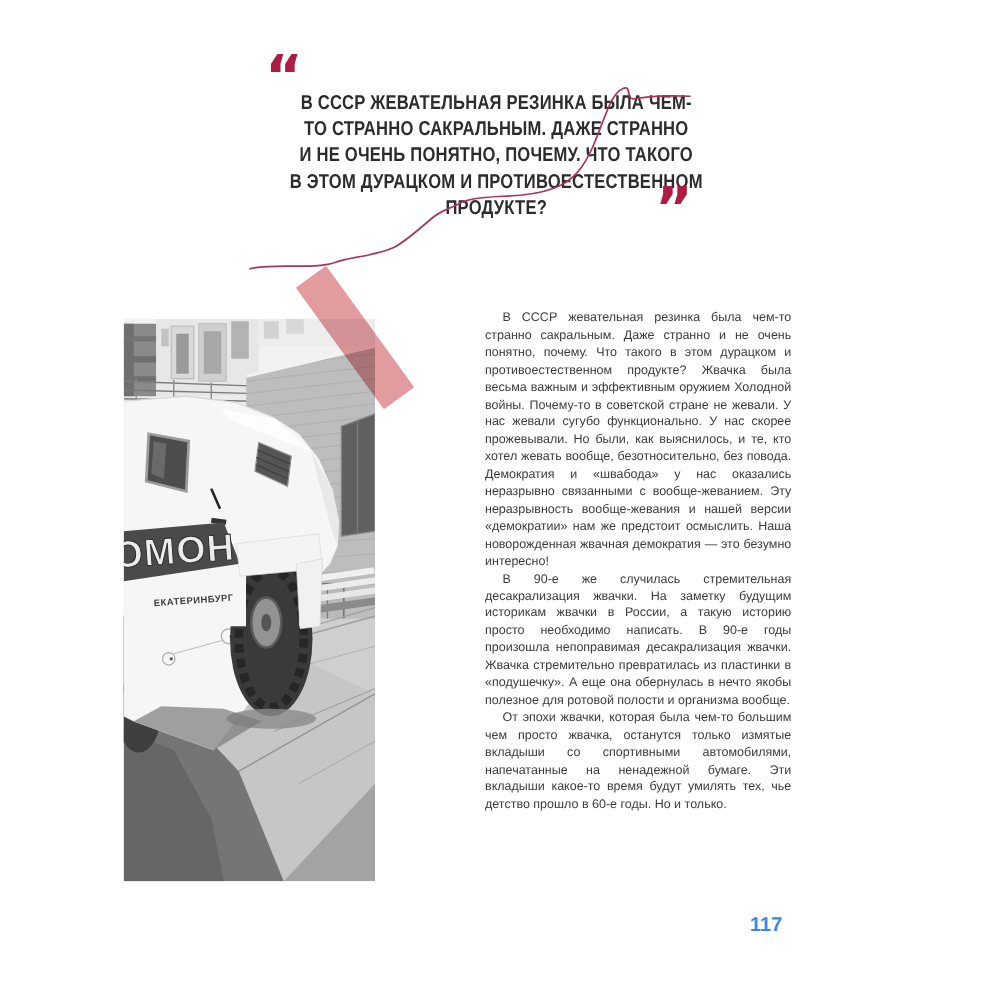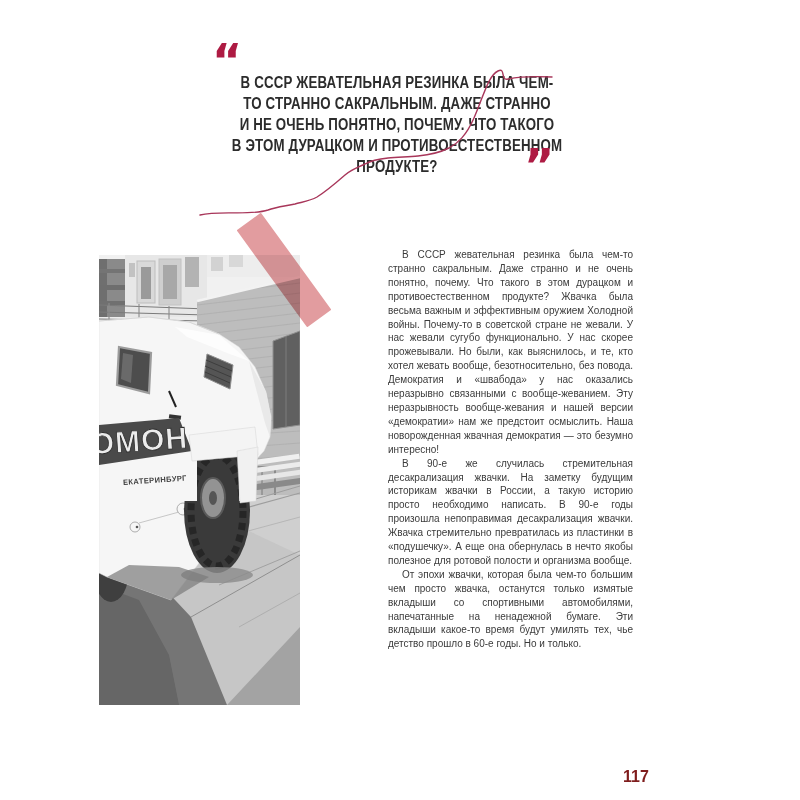--- a/index.html
+++ b/index.html
@@ -21,22 +21,22 @@
   .photo svg{display:block;width:201px;height:450px;}
   .tape{position:absolute;left:-60px;top:-15px;width:120px;height:30px;background:var(--tape,#dd8b8e);
     opacity:.85;mix-blend-mode:multiply;transform:translate(185px,15px) rotate(54deg);border-radius:1px;}
 
   
   .body-col{position:absolute;left:388px;top:248px;width:245px;color:#3b3b3b;
     font-size:10px;line-height:13.9px;text-align:justify;}
   .body-col p{margin:0;text-indent:14px;}
 
   
-  .page-num{position:absolute;left:600px;top:768px;width:40px;font-size:16px;font-weight:700;color:#7f1d1d;
-    font-family:"Liberation Sans",sans-serif;margin-left:23px;}
+  .page-num{position:absolute;left:600px;top:732px;width:40px;font-size:16px;font-weight:700;color:#3b82f6;
+    font-family:"Liberation Sans",sans-serif;}
 </style>
 </head>
 <body>
 
 <div class="page">
 
   <section>
     <span class="qmark open">“</span>
     <div class="quote-text">В СССР ЖЕВАТЕЛЬНАЯ РЕЗИНКА БЫЛА ЧЕМ-
 ТО СТРАННО САКРАЛЬНЫМ. ДАЖЕ СТРАННО

